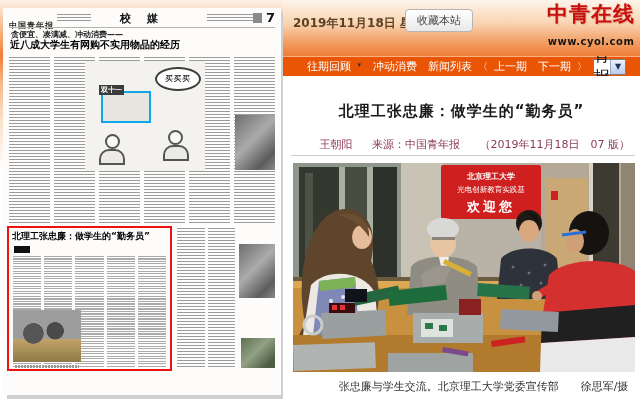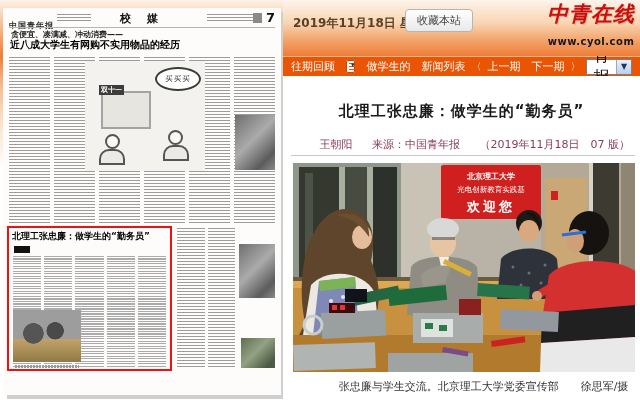--- a/index.html
+++ b/index.html
@@ -21,24 +21,24 @@
   .np-pagebox { position:absolute; right:13px; top:2px; width:9px; height:10px; background:#8a8a8a; }
   .np-pagenum { position:absolute; right:0; top:-1px; font-size:13px; font-weight:800; color:#111; }
   .np-rule { position:absolute; top:19px; left:6px; right:6px; border-top:1px solid #b5b5b0; }
   .np-kicker { position:absolute; top:21px; left:8px; font-size:8px; font-weight:bold; color:#222; }
   .np-headline { position:absolute; top:30px; left:7px; right:7px; font-size:10px; font-weight:800; color:#000; white-space:nowrap; }
 
   .np-body { position:absolute; top:49px; left:6px; right:6px; height:167px; }
   .np-cols { display:flex; gap:4px; height:100%; }
   .ftext { flex:1; background:repeating-linear-gradient(180deg,#9c9c9c 0 1px,transparent 1px 3px); }
   .np-cartoon { position:absolute; left:76px; top:4px; width:120px; height:110px; background:#f3f2ee; }
-  .ct-tv { position:absolute; left:16px; top:30px; width:50px; height:38px; border:2px solid #a3a3a3; background:#e6e5e0; }
+  .ct-tv { position:absolute; left:16px; top:30px; width:50px; height:32px; border:2px solid #0ea5e9; background:#e6e5e0; }
   .ct-tv-label { position:absolute; left:-4px; top:-8px; background:#3c3c3c; color:#fff; font-size:7px; font-weight:bold; padding:0 2px; }
   .ct-bubble { position:absolute; right:4px; top:6px; width:46px; height:24px; border:2px solid #3c3c3c; border-radius:50%;
-    background:#fff; color:#333; font-size:7.5px; font-weight:normal; display:flex; align-items:center; justify-content:center; letter-spacing:1px; }
+    background:#fff; color:#333; font-size:7.5px; font-weight:bold; display:flex; align-items:center; justify-content:center; letter-spacing:1px; }
   .ct-head { position:absolute; width:15px; height:15px; border:2px solid #555; border-radius:50%; background:#f8f8f5; }
   .ct-body { position:absolute; width:26px; height:16px; border:2px solid #555; border-radius:10px 10px 0 0; background:#eceae5; }
   .np-photo { background:linear-gradient(135deg,#6e6e6e,#ababab 45%,#5c5c5c 80%,#8a8a8a); }
   .np-photo1 { position:absolute; right:0; top:58px; width:40px; height:55px; }
 
   .np-lower { position:absolute; top:218px; left:2px; right:6px; height:152px; }
   .red-box { position:absolute; left:2px; top:0; width:165px; height:145px; border:2px solid #ee1111; background:#fdfcfa; }
   .rb-headline { margin:2px 2px 0 3px; font-size:9px; font-weight:800; color:#000; white-space:nowrap; overflow:hidden; }
   .rb-byline { width:16px; height:7px; background:#111; margin:3px 0 3px 5px; }
   .rb-body { position:relative; height:112px; margin:0 4px; }
@@ -61,25 +61,25 @@
   .np-pagenav .sep { display:inline-block; width:10px; }
 
   
   .rp { position:absolute; left:283px; top:0; width:357px; height:406px; }
   .rp-header { position:relative; height:56px;
     background:linear-gradient(180deg,#fdf4ec 0%,#f9d6b4 40%,#f29a5e 78%,#ee7d39 100%); }
   .rp-date { position:absolute; left:10px; top:15px; font-size:12px; font-weight:bold; color:#5b4026; }
   .rp-bookmark { position:absolute; left:122px; top:9px; padding:3px 11px; font-size:11px; color:#444;
     background:linear-gradient(180deg,#ffffff,#e9e9e9); border:1px solid #b5b5b5; border-radius:4px; cursor:pointer; }
   .rp-logo { position:absolute; right:5px; top:1px; width:88px; text-align:center; cursor:pointer; }
-  .logo-cn { font-size:21px; font-weight:800; font-style:italic; color:#c80f0f; letter-spacing:1px; line-height:26px;
+  .logo-cn { font-size:21px; font-weight:800; color:#c80f0f; letter-spacing:1px; line-height:26px;
     text-shadow:1px 1px 0 #e8b090; }
   .logo-url { margin-top:9px; font-size:10px; font-weight:700; color:#151515; letter-spacing:0.5px; }
 
-  .rp-nav { display:flex; align-items:center; gap:11px; height:20px; padding:0 8px;
+  .rp-nav { display:flex; align-items:center; gap:11px; height:20px; padding:0 24px;
     background:#e95504; border-top:1px solid #f9b183; font-size:11px; color:#fff; }
   .rp-nav .nav-item { cursor:pointer; white-space:nowrap; }
   .rp-nav .arrow { font-size:10px; margin:0 -5px; }
   .nav-list-icon { position:relative; width:16px; height:13px; background:#fff; border-radius:2px; cursor:pointer;
     box-shadow:0 0 0 1px #c24a08 inset; }
   .nav-list-icon::before { content:""; position:absolute; left:3px; top:3px; width:7px; height:8px;
     background:repeating-linear-gradient(180deg,#e95504 0 1px,transparent 1px 3px); }
   .nav-list-icon::after { content:"▾"; position:absolute; right:1px; top:1px; font-size:7px; color:#333; }
   .rp-select { margin-left:auto; display:flex; align-items:center; width:76px; height:16px;
     background:#fff; border:1px solid #7f7f7f; cursor:pointer; }
@@ -174,21 +174,21 @@
     <button class="rp-bookmark">收藏本站</button>
     <div class="rp-logo">
       <div class="logo-cn">中青在线</div>
       <div class="logo-url">www.cyol.com</div>
     </div>
   </div>
 
   <div class="rp-nav">
     <span class="nav-item">往期回顾</span>
     <span class="nav-list-icon"></span>
-    <span class="nav-item">做学生的</span>
+    <span class="nav-item">冲动消费</span>
     <span class="nav-item">新闻列表</span>
     <span class="arrow">〈</span>
     <span class="nav-item">上一期</span>
     <span class="nav-item">下一期</span>
     <span class="arrow">〉</span>
     <span class="rp-select">
       <span class="sel-text">中青报系</span>
       <span class="sel-btn">▼</span>
     </span>
   </div>

